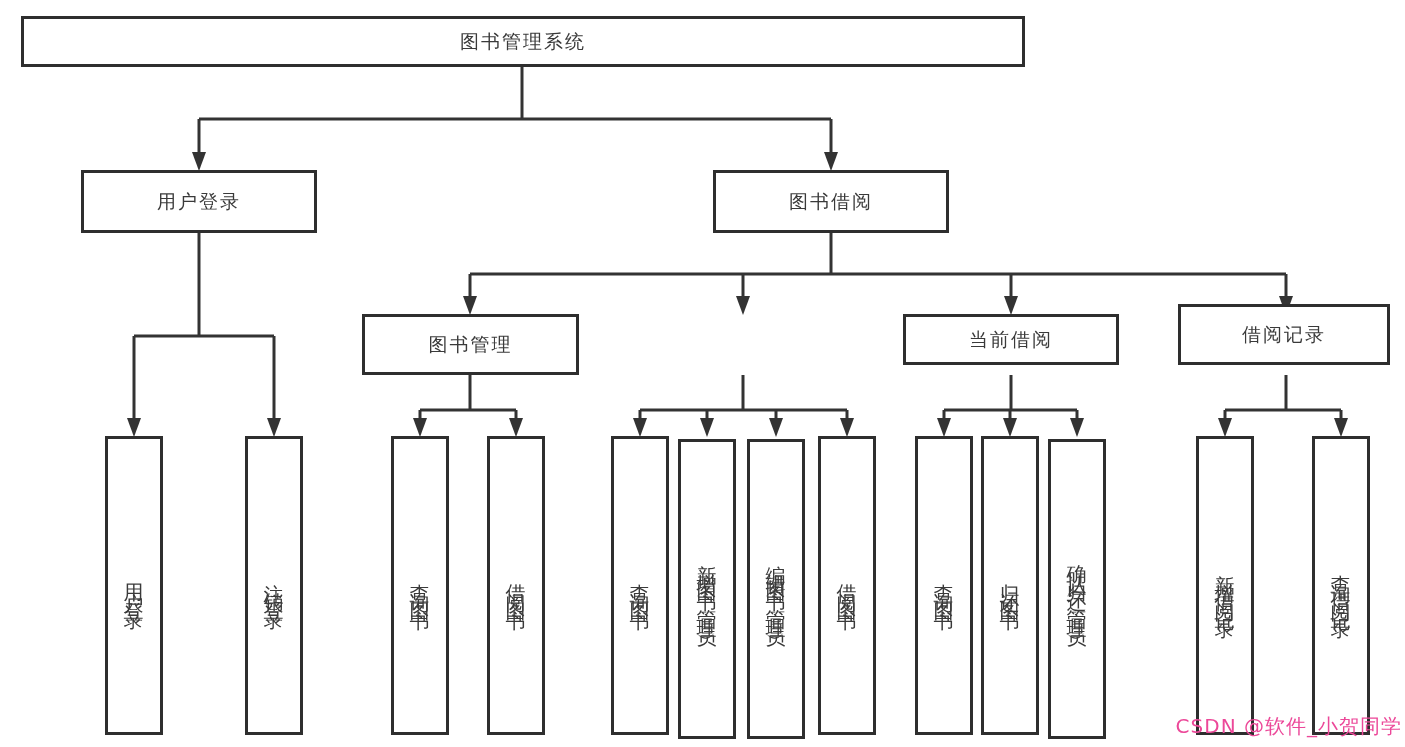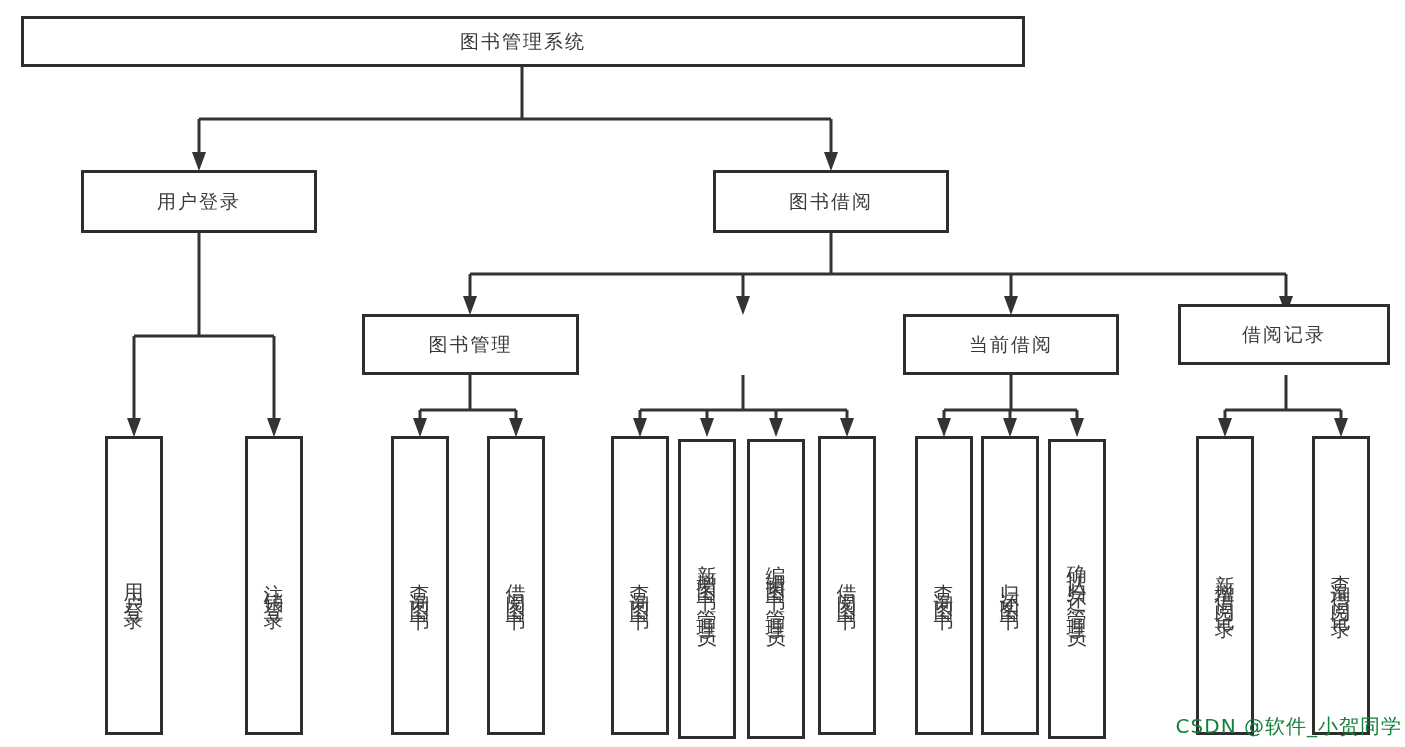--- a/index.html
+++ b/index.html
@@ -37,21 +37,21 @@
     writing-mode: vertical-rl;
     font-size: 20px;
     letter-spacing: 9px;
     line-height: 1;
   }
   .watermark {
     position: absolute;
     right: 3px;
     bottom: 7px;
     font-size: 20px;
-    color: #15803d;
+    color: #ec4899;
     letter-spacing: 1px;
     z-index: 5;
     white-space: nowrap;
   }
 </style>
 </head>
 <body>
 
 <div class="stage">
 
@@ -122,21 +122,21 @@
       <polygon points="1341,437 1334,418 1348,418"></polygon>
     </g>
   </svg>
 
   <div class="node h" style="left:21px;top:16px;width:1004px;height:51px">图书管理系统</div>
 
   <div class="node h" style="left:81px;top:170px;width:236px;height:63px">用户登录</div>
   <div class="node h" style="left:713px;top:170px;width:236px;height:63px">图书借阅</div>
 
   <div class="node h" style="left:362px;top:314px;width:217px;height:61px">图书管理</div>
-  <div class="node h" style="left:903px;top:314px;width:216px;height:61px">当前借阅</div>
+  <div class="node h" style="left:903px;top:314px;width:216px;height:51px">当前借阅</div>
   <div class="node h" style="left:1178px;top:304px;width:212px;height:61px">借阅记录</div>
 
   <div class="node v" style="left:105px;top:436px;width:58px;height:299px">用户登录</div>
   <div class="node v" style="left:245px;top:436px;width:58px;height:299px">注销登录</div>
 
   <div class="node v" style="left:391px;top:436px;width:58px;height:299px">查询图书</div>
   <div class="node v" style="left:487px;top:436px;width:58px;height:299px">借阅图书</div>
 
   <div class="node v" style="left:611px;top:436px;width:58px;height:299px">查询图书</div>
   <div class="node v" style="left:678px;top:439px;width:58px;height:300px">新增图书（管理员）</div>

